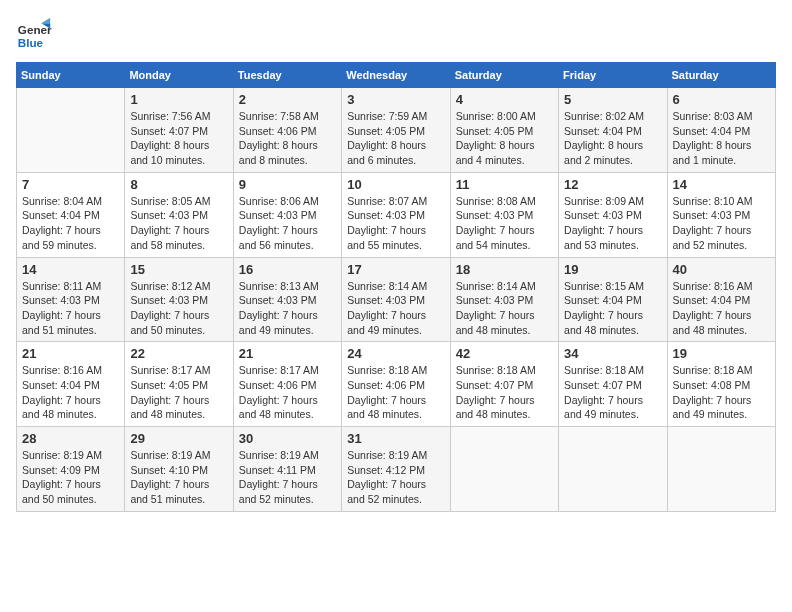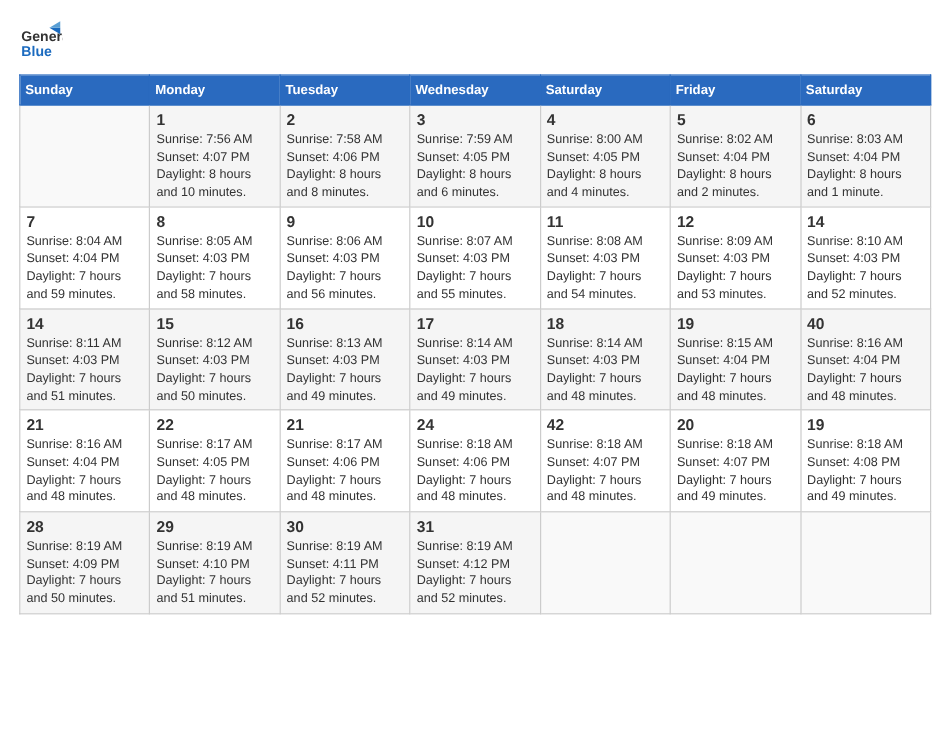--- a/index.html
+++ b/index.html
@@ -210,21 +210,21 @@
         </td>
         <td>
           <div class="day-num">24</div>
           <div class="day-info">Sunrise: 8:18 AM<br>Sunset: 4:06 PM<br>Daylight: 7 hours<br>and 48 minutes.</div>
         </td>
         <td>
           <div class="day-num">42</div>
           <div class="day-info">Sunrise: 8:18 AM<br>Sunset: 4:07 PM<br>Daylight: 7 hours<br>and 48 minutes.</div>
         </td>
         <td>
-          <div class="day-num">20</div>
+          <div class="day-num">34</div>
           <div class="day-info">Sunrise: 8:18 AM<br>Sunset: 4:07 PM<br>Daylight: 7 hours<br>and 49 minutes.</div>
         </td>
         <td>
           <div class="day-num">19</div>
           <div class="day-info">Sunrise: 8:18 AM<br>Sunset: 4:08 PM<br>Daylight: 7 hours<br>and 49 minutes.</div>
         </td>
       </tr>
       <tr class="row-bg">
         <td>
           <div class="day-num">28</div>

